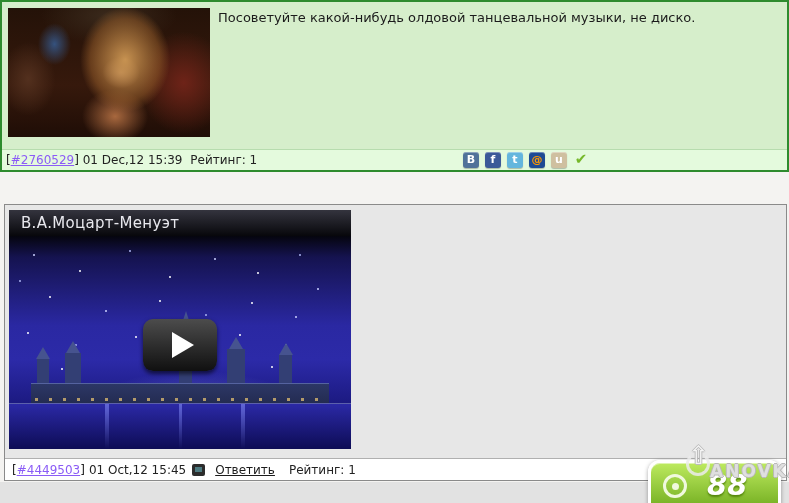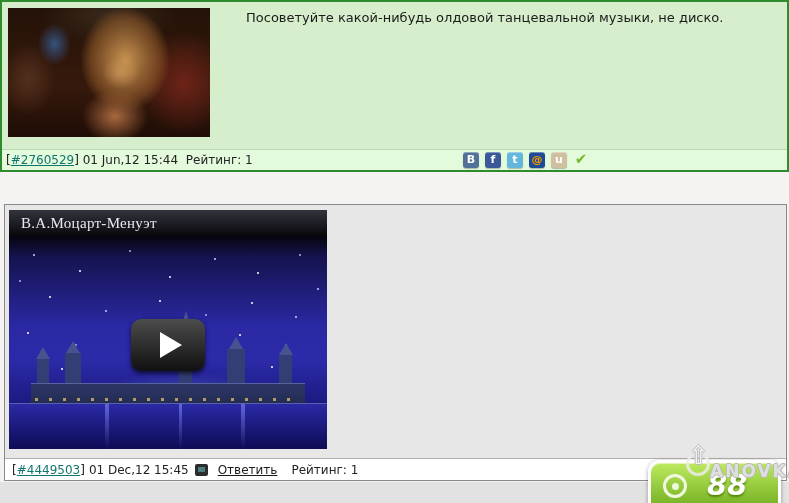--- a/index.html
+++ b/index.html
@@ -31,53 +31,52 @@
       radial-gradient(26px 22px at 56% 50%, #c99e76, rgba(0,0,0,0) 72%),
       radial-gradient(44px 36px at 53% 84%, #a8683e, rgba(0,0,0,0) 75%),
       radial-gradient(22px 28px at 23% 28%, #35527e, rgba(0,0,0,0) 75%),
       radial-gradient(34px 46px at 10% 55%, #53301e, rgba(0,0,0,0) 80%),
       radial-gradient(56px 64px at 87% 58%, #6e2318, rgba(0,0,0,0) 80%),
       radial-gradient(80px 34px at 50% 6%, #3a2a1c, rgba(0,0,0,0) 85%),
       linear-gradient(180deg, #241208, #36190c 60%, #1f0d06);
   }
   .post1-message {
     position: absolute; left: 216px; top: 7px; right: 10px;
-    font-size: 13px; color: #1b1b1b; line-height: 17px; margin-left: 28px;
+    font-size: 13px; color: #1b1b1b; line-height: 17px;
   }
   .post1-footer {
     position: absolute; left: 0; right: 0; bottom: 0; height: 21px;
     background: #e4fadd;
     border-top: 1px solid #b7dcae;
     display: flex; align-items: center;
     font-size: 12px; color: #222;
   }
   .cell-info { width: 433px; padding-left: 4px; white-space: nowrap; }
   .cell-share { flex: 1; display: flex; align-items: center; gap: 6px; padding-left: 28px; }
   .cell-abuse { width: 96px; align-self: stretch; display: flex; align-items: center;
     justify-content: flex-end; padding-right: 5px; border-left: 1px solid #b7dcae; }
-  .idlink { color: #0f766e; text-decoration: underline; cursor: pointer; }
+  .idlink { color: #8b5cf6; text-decoration: underline; cursor: pointer; }
   .meta-sep { display: inline-block; width: 4px; }
   .sicon {
     display: inline-block; width: 16px; height: 16px; border-radius: 3px;
     font-size: 11px; font-weight: bold; text-align: center; line-height: 16px;
     cursor: pointer; box-shadow: inset 0 1px 0 rgba(255,255,255,.35), 0 1px 1px rgba(0,0,0,.25);
   }
   .sicon.flat { box-shadow: none; font-size: 15px; line-height: 15px; }
   .abuse-link { color: #1b1b1b; text-decoration: underline; cursor: pointer; }
 
   
   .post2 {
     position: absolute; left: 4px; top: 204px; width: 783px; height: 277px;
     border: 1px solid #8a8a8a;
     background: #e7e7e7;
   }
   .video-player {
-    position: absolute; left: 4px; top: 5px; width: 318px; height: 239px;
+    position: absolute; left: 4px; top: 5px; width: 342px; height: 239px;
     background: #000;
-    font-family: Liberation Serif, serif;
   }
   .video-titlebar {
     height: 26px; line-height: 26px; padding-left: 12px;
     background: linear-gradient(180deg, #34343e, #07070b);
     color: #e8e8ee; font-size: 15px; letter-spacing: .3px;
     white-space: nowrap; overflow: hidden;
   }
   .video-scene {
     position: relative; width: 100%; height: 213px; overflow: hidden;
     background: linear-gradient(180deg, #05050e 0%, #151350 10%, #2a28a2 42%, #2c2aa8 58%, #1c1a82 78%, #121068 100%);
@@ -188,21 +187,21 @@
 <body>
 
 <div class="page">
 
   <section class="post1">
     <div class="post1-thumb"></div>
     <div class="post1-message">Посоветуйте какой-нибудь олдовой танцевальной музыки, не диско.</div>
     <div class="post1-footer">
       <div class="cell-info">
         <span>[</span><a class="idlink">#2760529</a><span>]</span>
-        <span>01 Jun,12 15:44</span><span class="meta-sep"></span>
+        <span>01 Dec,12 15:39</span><span class="meta-sep"></span>
         <span>Рейтинг:</span>
         <span>1</span>
       </div>
       <div class="cell-share">
         <a class="sicon" style="background: rgb(80, 114, 153); color: rgb(255, 255, 255);">В</a>
         <a class="sicon" style="background: rgb(59, 89, 152); color: rgb(255, 255, 255);">f</a>
         <a class="sicon" style="background: rgb(100, 182, 221); color: rgb(255, 255, 255);">t</a>
         <a class="sicon" style="background: rgb(30, 75, 148); color: rgb(255, 153, 0);">@</a>
         <a class="sicon" style="background: rgb(207, 192, 160); color: rgb(255, 255, 255);">u</a>
         <a class="sicon flat" style="background: transparent; color: rgb(118, 184, 42);">✔</a>
@@ -234,21 +233,21 @@
             <div class="streak s3"></div>
         </div>
         <div class="play-button">
           <div class="play-tri"></div>
         </div>
       </div>
     </div>
     <div class="post2-footer">
       <span>[</span><a class="idlink">#4449503</a><span>]</span>
       <span class="meta-sep"></span>
-      <span>01 Dec,12 15:45</span>
+      <span>01 Oct,12 15:45</span>
       <span class="reply-icon"></span>
       <a class="reply-link">Ответить</a>
       <span>Рейтинг:</span>&nbsp;<span>1</span>
     </div>
   </section>
 
   <div class="badge">
     <span class="speaker-icon"></span>
     <span class="badge-count">88</span>
   </div>

